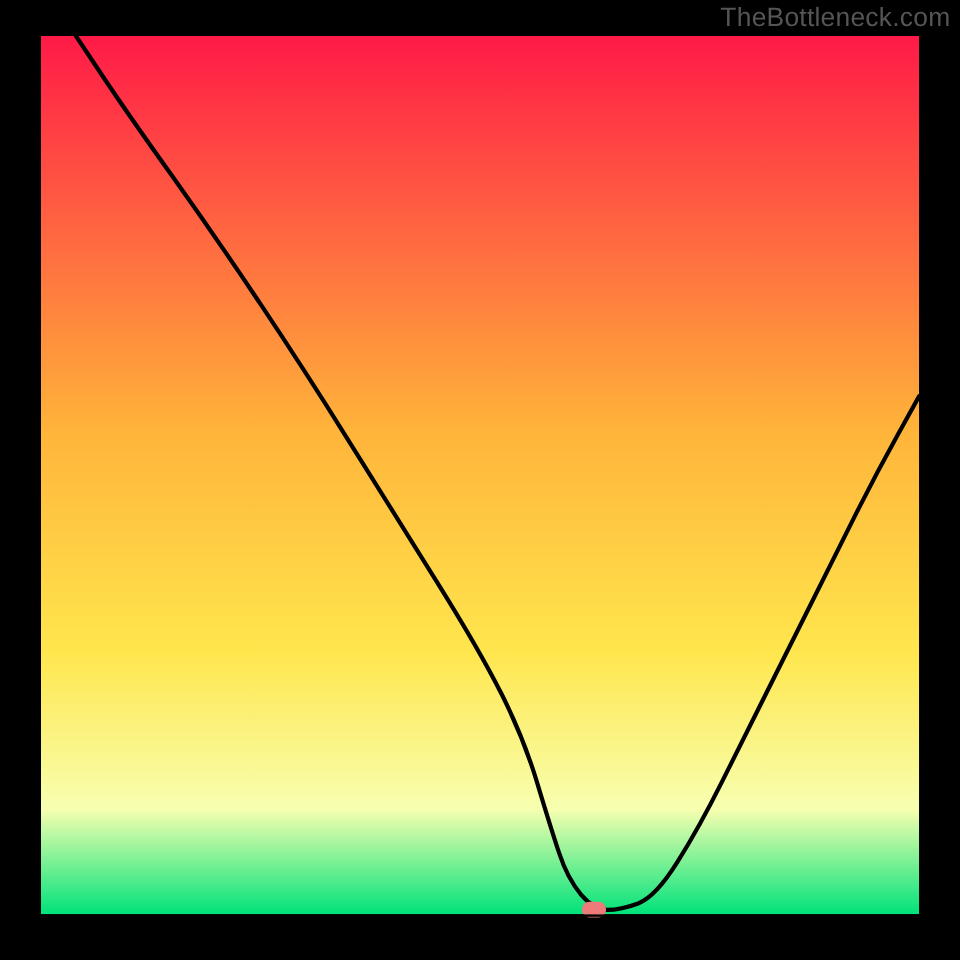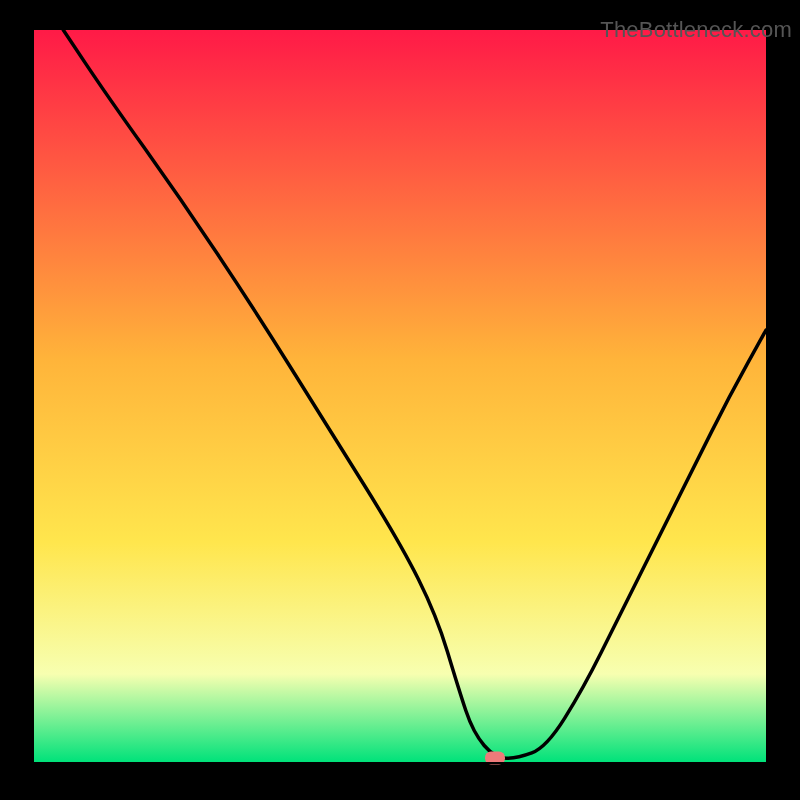--- a/index.html
+++ b/index.html
@@ -19,21 +19,20 @@
   }
   .attribution {
     position: absolute;
     top: 2px;
     right: 8px;
     color: #555;
     font-size: 22px;
     font-weight: 500;
     letter-spacing: 0.2px;
     z-index: 10;
-    margin-top: 15px;
   }
   .plot-frame {
     position: absolute;
     left: 34px;
     top: 30px;
     width: 732px;
     height: 732px;
     background: #000;
   }
   .plot-bg {

